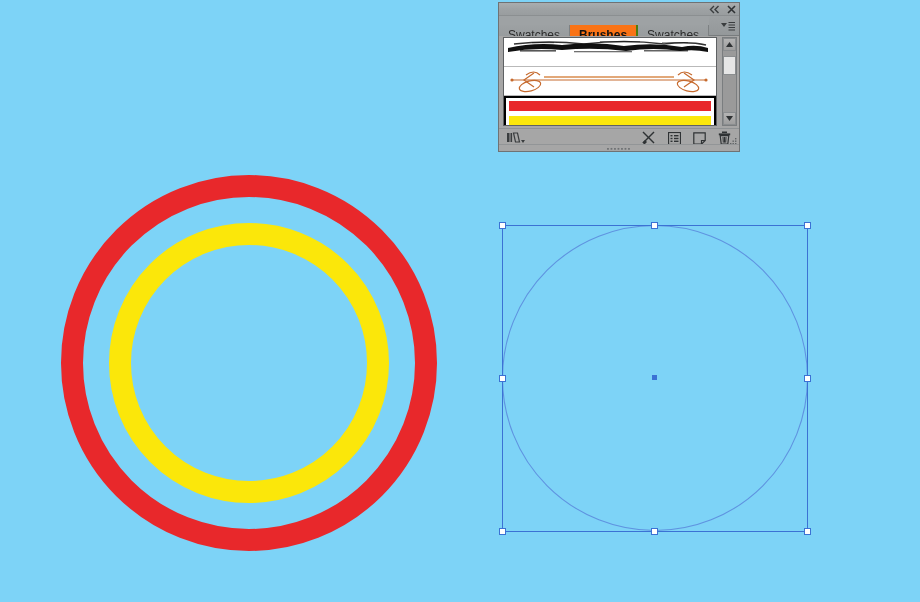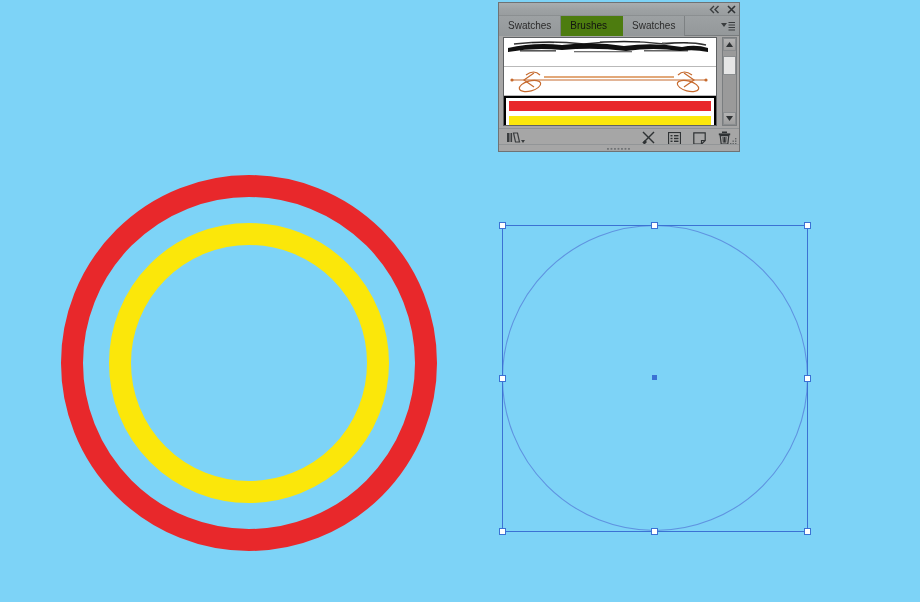--- a/index.html
+++ b/index.html
@@ -68,33 +68,34 @@
     height: 20px;
     background: #9ea2a4;
     border-bottom: 1px solid #787c7e;
     box-sizing: border-box;
   }
   .tab {
     position: relative;
     padding: 0 9px;
     height: 20px;
     line-height: 20px;
-    font-size: 10px;
+    font-size: 12px;
     color: #2b2b2b;
     background: linear-gradient(to bottom, #9da1a3 0%, #94989a 100%);
     border-right: 1px solid #7d8183;
     box-sizing: border-box;
     white-space: nowrap;
     cursor: default;
+    margin-top: 9px;
   }
   .tab.active {
-    background: #4d7c0f;
+    background: #f97316;
     color: #111;
-    font-weight: normal;
-    border-right: 7px solid #4d7c0f;
+    font-weight: bold;
+    border-right: 2px solid #4d7c0f;
   }
   .tab-filler {
     flex: 1;
     background: linear-gradient(to bottom, #9da1a3 0%, #94989a 100%);
   }
   .panel-menu-btn {
     position: absolute;
     right: 3px;
     top: 3px;
     width: 16px;

